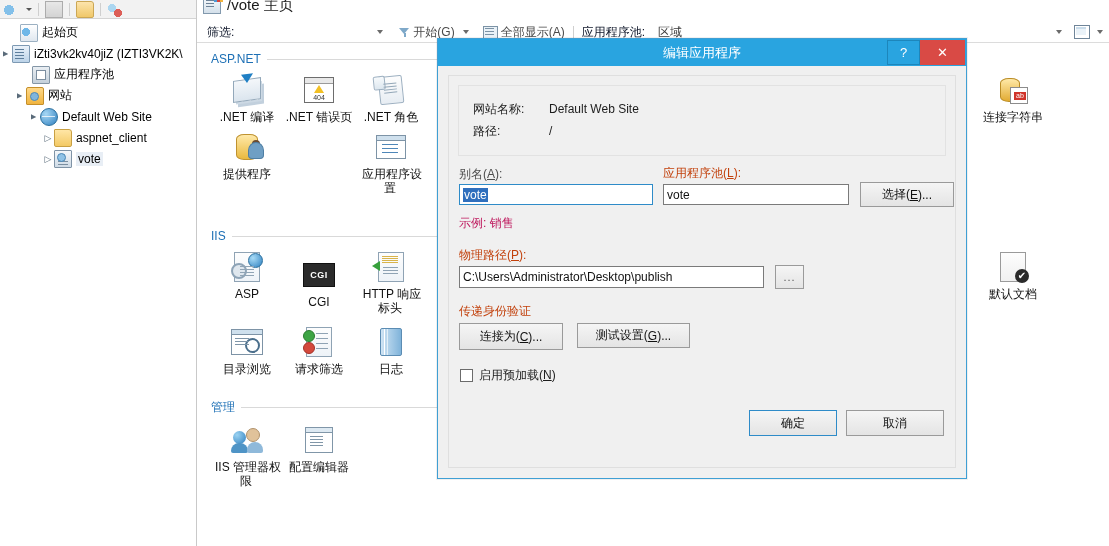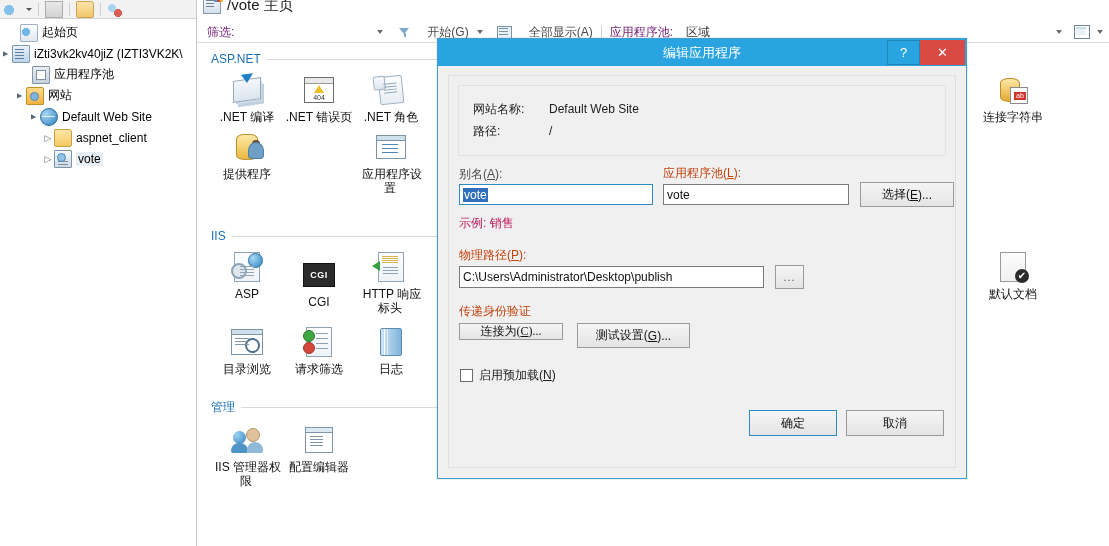--- a/index.html
+++ b/index.html
@@ -42,24 +42,24 @@
   .ic-app:before{content:"";position:absolute;left:3px;bottom:2px;width:10px;height:1px;background:#7a8ea0;box-shadow:0 -3px 0 #7a8ea0;}
 
   
   .main{position:absolute;left:197px;top:0;right:0;height:546px;background:#fff;overflow:hidden;}
   .main-title{position:absolute;left:6px;top:-6px;height:22px;display:flex;align-items:center;gap:6px;font-size:15px;color:#1b1b1b;}
   .mt-ico{width:16px;height:16px;position:relative;background:linear-gradient(#f6f9fc,#d4e0ea);border:1px solid #8299ad;}
   .mt-ico:after{content:"";position:absolute;left:2px;top:3px;width:8px;height:1px;background:#6d8297;box-shadow:0 3px 0 #6d8297,0 6px 0 #6d8297;}
   .mt-ico:before{content:"";position:absolute;right:-3px;top:-3px;width:9px;height:8px;background:linear-gradient(90deg,#4e9ad6 0 33%,#d9443c 33% 66%,#f2b33d 66% 100%);}
 
   .filterbar{position:absolute;left:0;top:22px;right:0;height:21px;border-bottom:1px solid #dcdcdc;display:flex;align-items:center;font-size:12px;color:#3a3a3a;padding-left:10px;box-sizing:border-box;gap:4px;}
-  .fb-label{color:#701a75;}
+  .fb-label{color:#0f172a;}
   .fb-combo{width:135px;height:16px;border:none;border-bottom:0;position:relative;}
   .fb-arrow{width:0;height:0;border-left:3px solid transparent;border-right:3px solid transparent;border-top:4px solid #6b6b6b;}
-  .fb-item{display:flex;align-items:center;gap:17px;color:#4a4a4a;}
+  .fb-item{display:flex;align-items:center;gap:3px;color:#4a4a4a;}
   .fb-sep{width:1px;height:12px;background:#cfcfcf;margin:0 4px;}
   .funnel{width:11px;height:11px;position:relative;}
   .funnel:after{content:"";position:absolute;left:0;top:1px;border-left:5.5px solid transparent;border-right:5.5px solid transparent;border-top:6px solid #7fa9c9;}
   .funnel:before{content:"";position:absolute;left:4.5px;top:6px;width:2px;height:4px;background:#7fa9c9;}
   .show-ico{width:13px;height:11px;border:1px solid #7c93a6;background:#e9f1f7;position:relative;}
   .show-ico:after{content:"";position:absolute;left:1px;top:1px;width:9px;height:1px;background:#7c93a6;box-shadow:0 3px 0 #7c93a6,0 6px 0 #7c93a6;}
   .grid-ico{width:14px;height:12px;border:1px solid #6f8599;background:#fff;position:relative;}
   .grid-ico:after{content:"";position:absolute;left:1px;top:1px;width:10px;height:8px;background:linear-gradient(#c9dcea,#c9dcea) 0 0/10px 2px no-repeat,linear-gradient(#eaf2f8,#eaf2f8);}
   .group-combo{min-width:110px;}
 
@@ -473,21 +473,21 @@
 
         <div class="fld-label dark" style="left:10px;top:171px;">
           <span>物理路径(</span><span class="u">P</span><span>):</span>
         </div>
         <div class="txtinput" style="left:10px;top:190px;width:305px;height:22px;">
           <span>C:\Users\Administrator\Desktop\publish</span>
         </div>
         <div class="btn" style="left:326px;top:189px;width:29px;height:24px;color:#555;letter-spacing:1px;font-size:11px;">...</div>
 
         <div class="fld-label dark" style="left:10px;top:227px;">传递身份验证</div>
-        <div class="btn" style="left:10px;top:247px;width:104px;height:17px;font-family:Liberation Serif, serif;">
+        <div class="btn" style="left:10px;top:247px;width:104px;height:27px;">
           <span>连接为(</span>
             <span class="u">C</span>
             <span>)...</span>
         </div>
         <div class="btn" style="left:128px;top:247px;width:113px;height:25px;">
           <span>测试设置(</span>
             <span class="u">G</span>
             <span>)...</span>
         </div>
 

